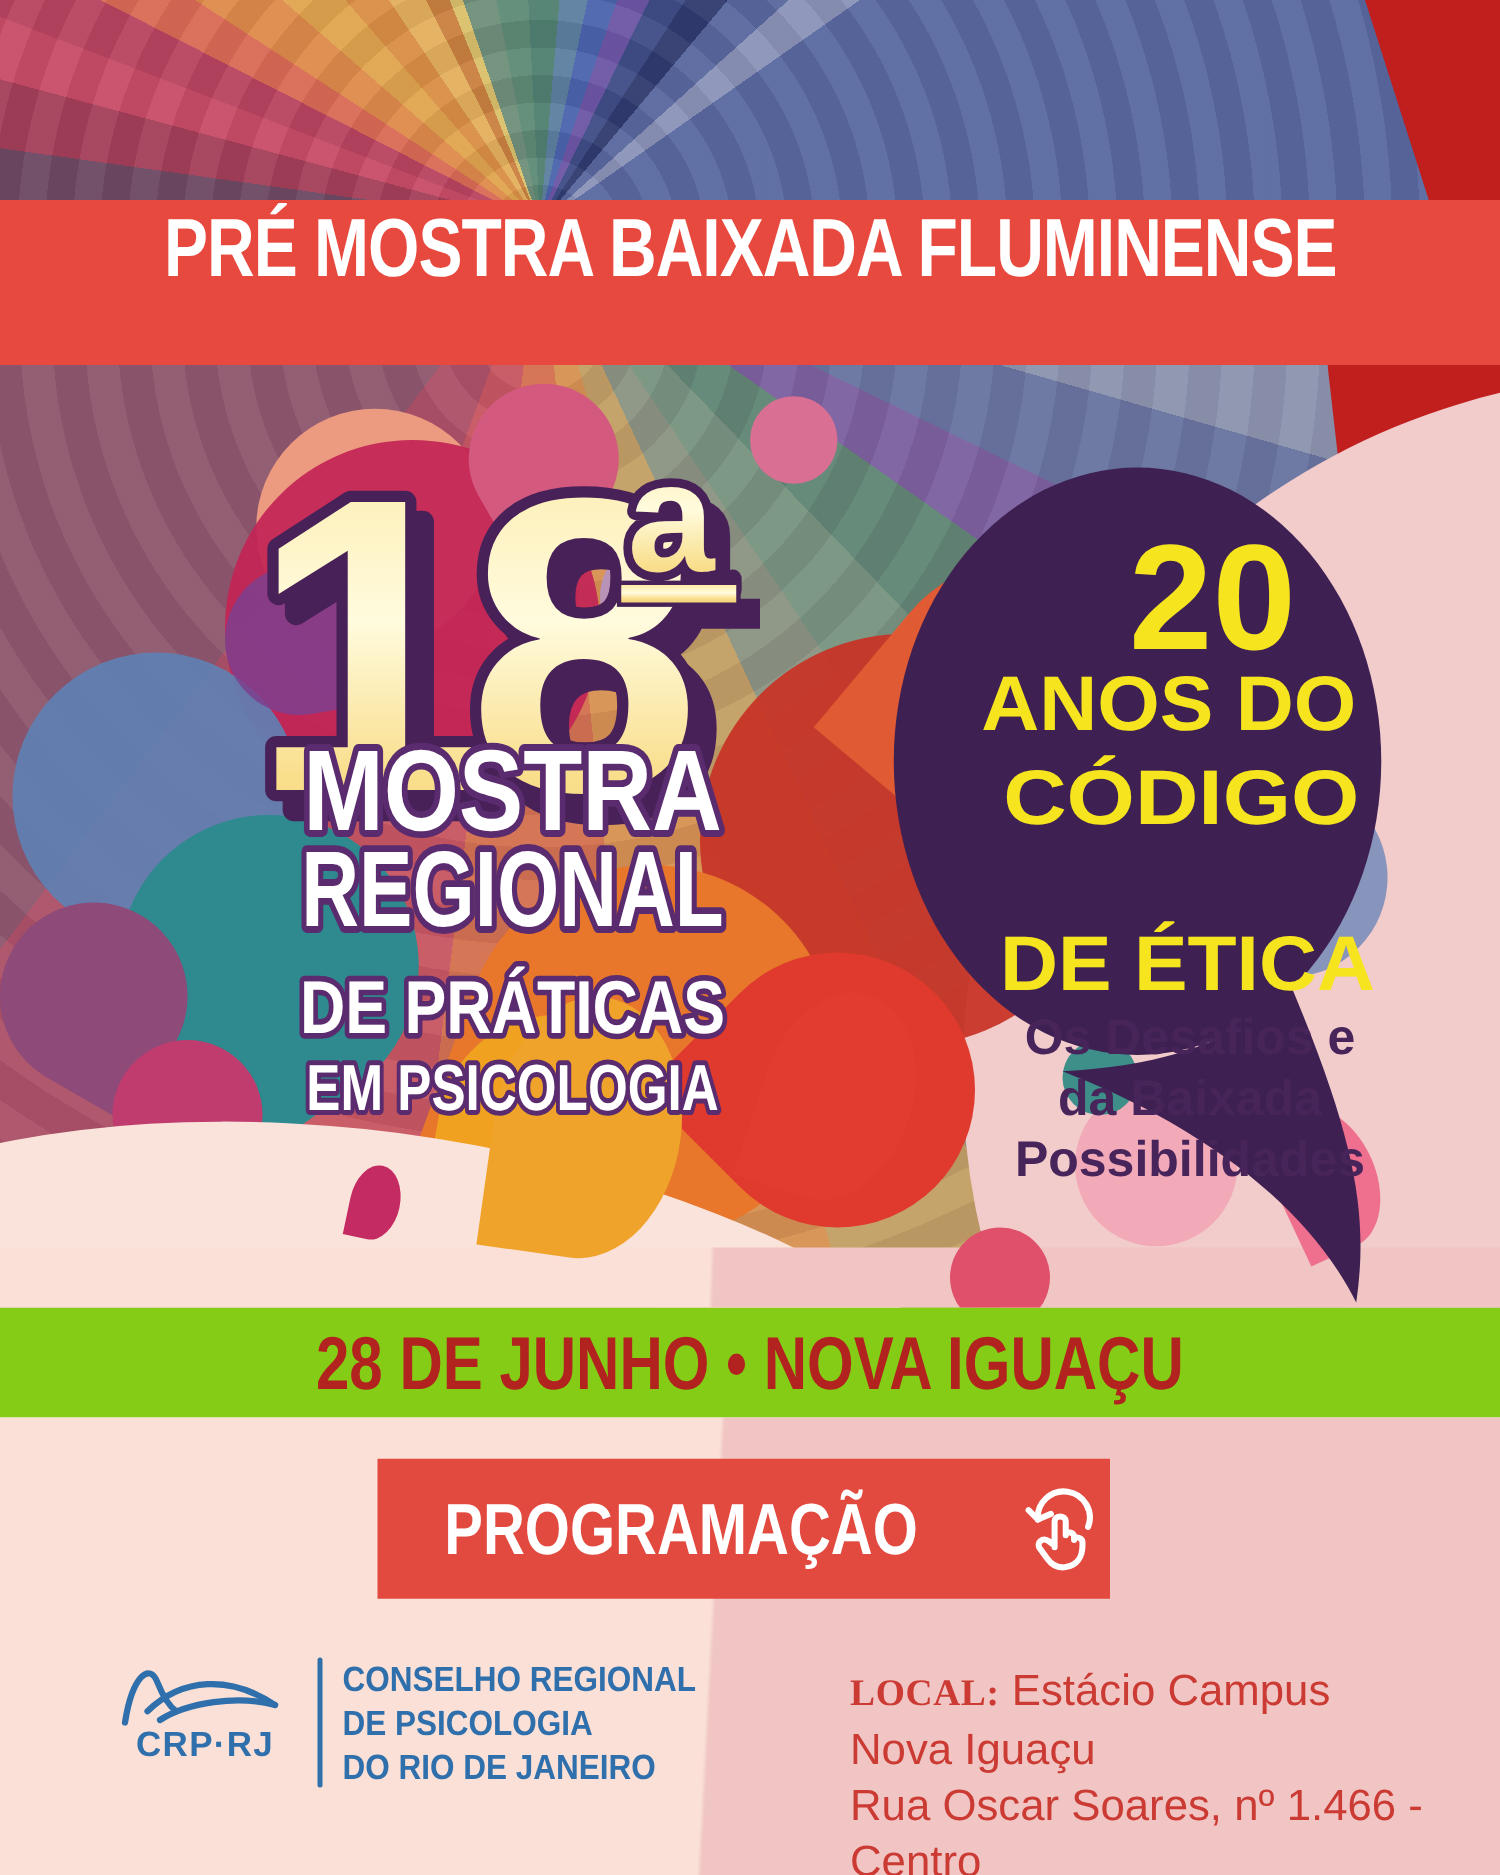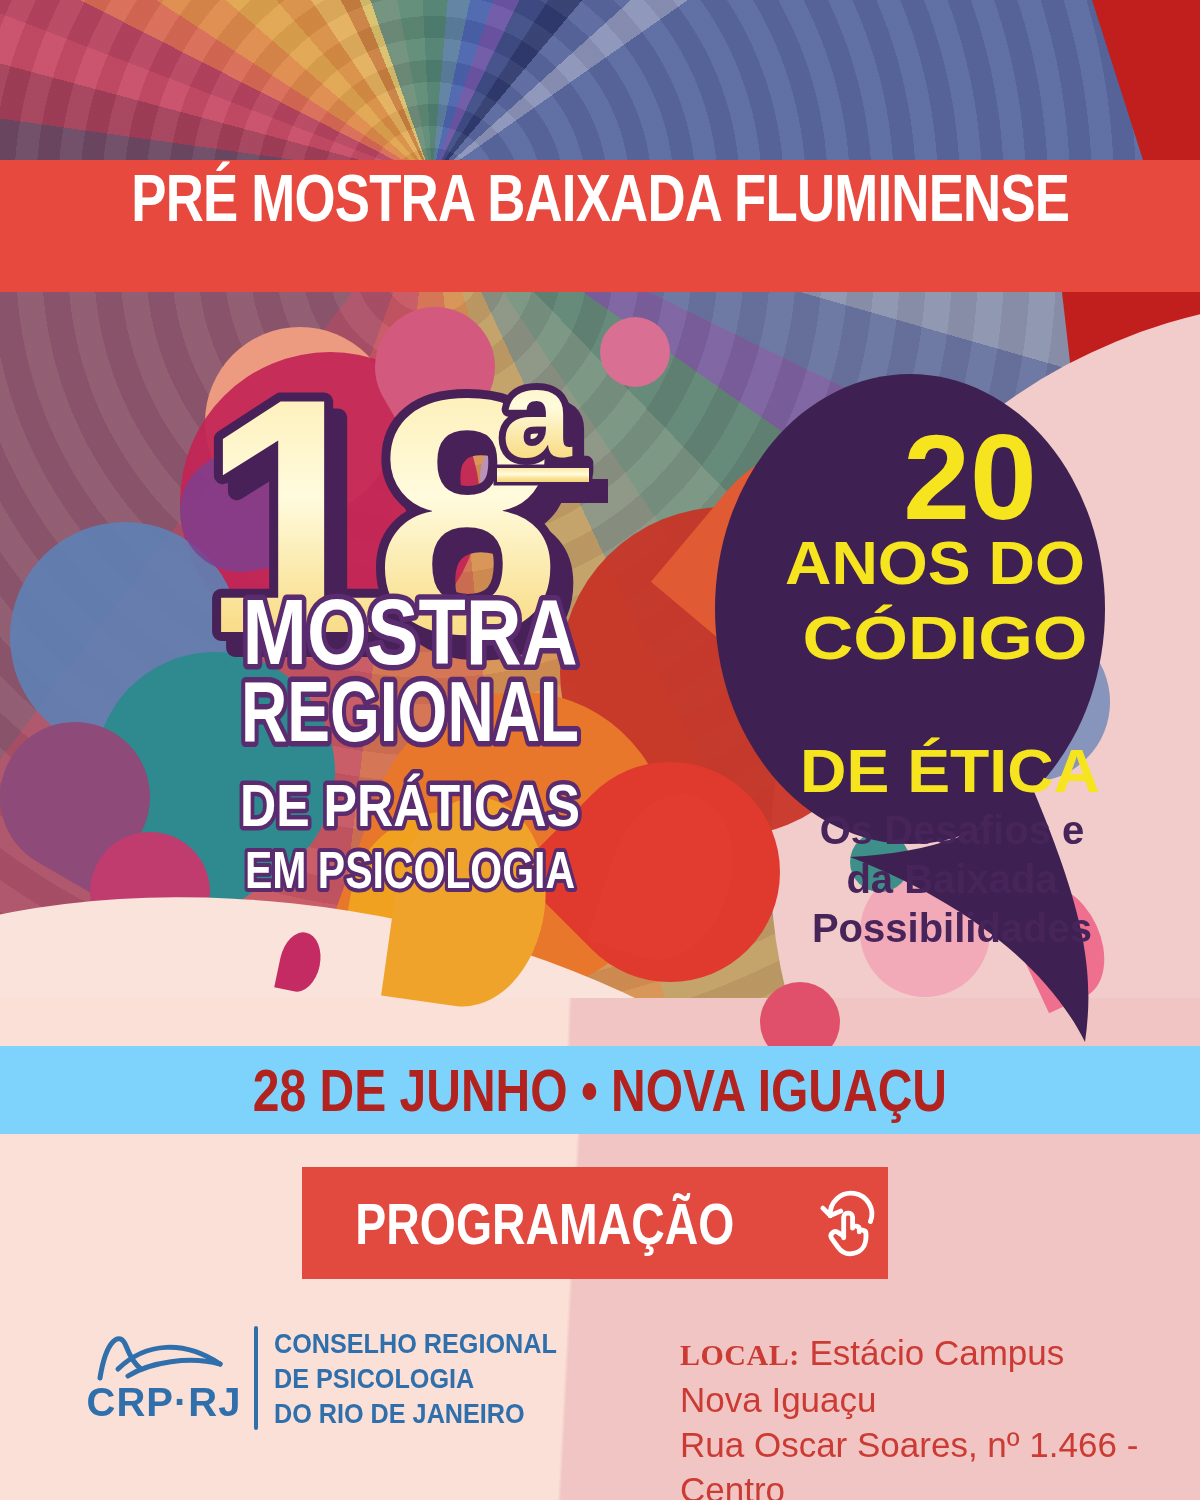--- a/index.html
+++ b/index.html
@@ -46,33 +46,33 @@
   .drop{position:absolute;border-radius:50% 50% 50% 0;}
   .cream-sweep{position:absolute;left:-300px;top:615px;width:1200px;height:640px;
     background:#fae3da;border-radius:50%;transform:rotate(9deg);}
   .split-strip-inner{position:absolute;left:0;bottom:0;width:100%;height:48px;
     background:linear-gradient(92deg,#fae0d6 0 47.3%,#f0c5c3 47.6% 100%);}
   .theme{position:absolute;left:780px;top:486px;width:344px;text-align:center;
     color:#47255b;font-weight:bold;font-size:40px;line-height:49px;margin-top:28px;}
   svg text{font-family:"Liberation Sans","DejaVu Sans",sans-serif;font-weight:bold;}
 
   
-  .band{position:absolute;left:0;top:1046px;width:1200px;height:88px;background:#7dd3fc;
+  .band{position:absolute;left:0;top:1046px;width:1200px;height:88px;background:#84cc16;
     display:flex;align-items:center;justify-content:center;}
   .band .txt{color:#b2231f;font-weight:bold;font-size:60px;}
 
   
   .lower{position:absolute;left:0;top:1134px;width:1200px;height:366px;
     background:linear-gradient(93deg,#fae0d6 0 47.3%,#f0c5c3 47.6% 100%);}
   .cta{position:absolute;left:302px;top:33px;width:586px;height:112px;background:#e2493f;
     display:flex;align-items:center;gap:26px;border:none;cursor:pointer;}
   .cta .label{color:#fff;font-weight:bold;font-size:58px;letter-spacing:0;}
   .logo-art{position:absolute;left:88px;top:184px;}
   .logo-acronym{position:absolute;left:84px;top:246px;width:160px;text-align:center;
-    color:#2f6fac;font-weight:bold;font-size:40px;letter-spacing:1px;}
+    color:#2f6fac;font-weight:bold;font-size:28px;letter-spacing:1px;}
   .logo-divider{position:absolute;left:254px;top:192px;width:4px;height:104px;background:#2f6fac;border-radius:2px;}
   .org{position:absolute;left:274px;top:192px;color:#2f6fac;font-weight:bold;font-size:28px;
     line-height:35px;transform:scaleX(.9);transform-origin:left center;white-space:nowrap;}
   .loc{position:absolute;left:680px;top:196px;width:470px;color:#cb3b34;font-size:35px;line-height:45px;}
   .loc .lbl{font-weight:bold;font-size:30px;letter-spacing:.5px;font-family:Liberation Serif, serif;}
 </style>
 </head>
 <body>
 
 <div class="poster">

